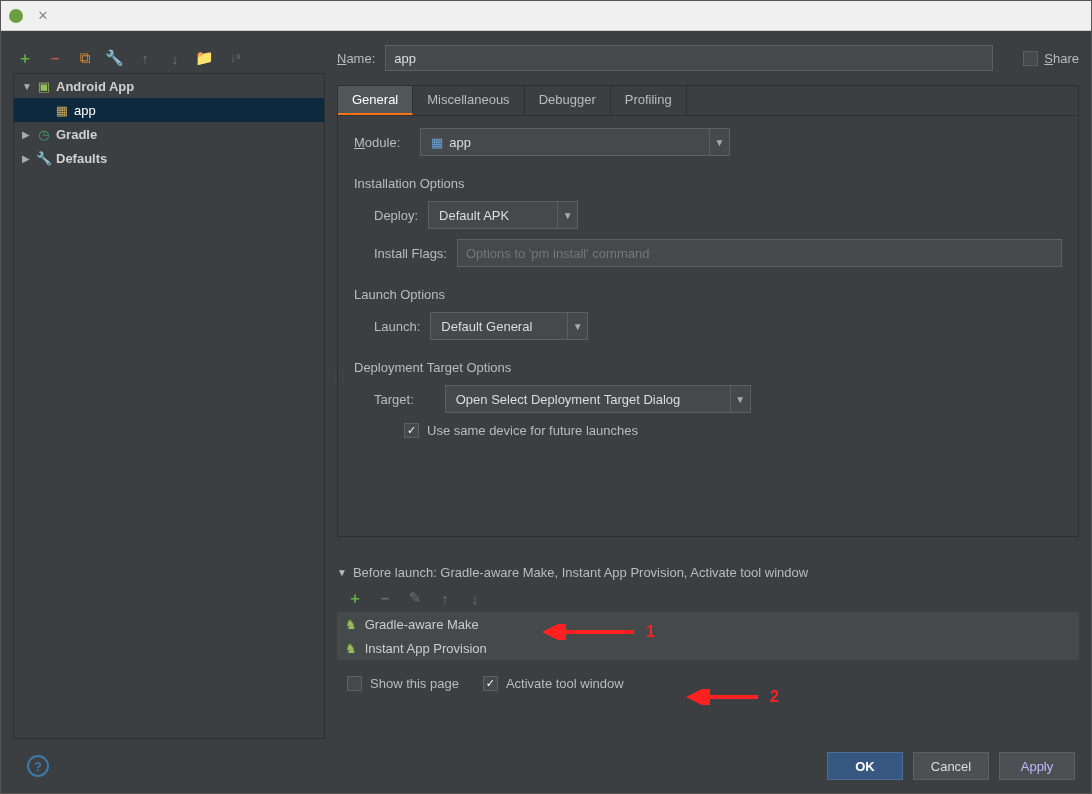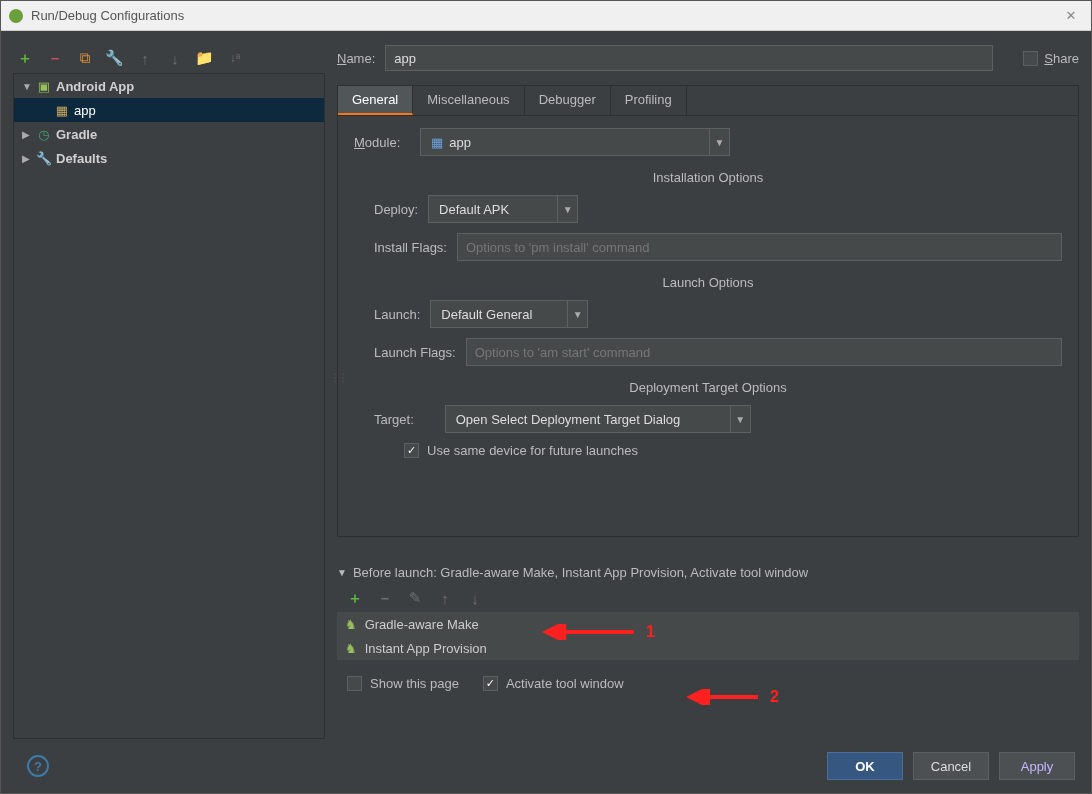--- a/index.html
+++ b/index.html
@@ -49,21 +49,21 @@
 .form-row label { min-width: 90px; color: #bbbbbb; }
 .form-row.indent label { padding-left: 20px; }
 
 .select { display: flex; align-items: center; background: #45494a; border: 1px solid #5e6060; height: 28px; }
 .select .sel-val { padding: 0 10px; color: #ddd; display:flex; align-items:center; gap:6px; }
 .select .sel-btn { width: 20px; height: 100%; border-left: 1px solid #5e6060; display:flex; align-items:center; justify-content:center; color:#aaa; cursor:pointer; font-size:10px; }
 
 .text-input { background: #45494a; border: 1px solid #5e6060; color: #ddd; height: 28px; padding: 8px 8px; flex: 1; }
 .text-input::placeholder { color: #777; }
 
-.section-header { color: #bbbbbb; margin-top: 4px; text-align: center; }
+.section-header { color: #bbbbbb; margin-top: 10px; }
 
 .checkbox-row { display:flex; align-items:center; gap:8px; padding-left: 50px; }
 .fake-check { width:15px; height:15px; border:1px solid #5e6060; background:#45494a; display:flex; align-items:center; justify-content:center; color:#fff; font-size:11px; cursor:pointer; }
 .fake-check.checked::after { content:"✓"; }
 
 
 .before-launch { margin-top: 28px; }
 .bl-header { display: flex; align-items: center; gap: 6px; color: #bbbbbb; cursor: pointer; }
 .bl-toolbar { display: flex; gap: 14px; padding: 10px 4px 6px 10px; }
 .bl-list { background: #45494a; border: none; }
@@ -86,21 +86,20 @@
 
 .resize-handle { position:absolute; left: 330px; top: 372px; color:#555; font-size:10px; letter-spacing:-2px; cursor: col-resize; }
 </style>
 </head>
 <body>
 
 <div class="window">
 
   <div class="titlebar">
     <div class="icon-app"></div>
-    <div class="title">Run/Debug Configurations</div>
     <div class="close">✕</div>
   </div>
 
   <div class="body">
     <div class="main">
 
       <div class="sidebar">
         <div class="toolbar">
           <span class="tb-icon" style="color:#62b543;font-weight:bold;">＋</span>
           <span class="tb-icon" style="color:#c75450;font-weight:bold;">－</span>
@@ -186,24 +185,20 @@
 
             <div class="form-row indent">
               <label style="min-width:56px;">Launch:</label>
               <div class="select" style="width:158px;">
                 <div class="sel-val">Default General</div>
                 <div style="flex:1"></div>
                 <div class="sel-btn">▼</div>
               </div>
             </div>
 
-            <div class="form-row indent">
-              <label style="min-width:90px;">Launch Flags:</label>
-              <input class="text-input" placeholder="Options to 'am start' command" style="">
-            </div>
 
             <div class="section-header">Deployment Target Options</div>
 
             <div class="form-row indent">
               <label style="min-width:50px;">Target:</label>
               <div class="select" style="width:306px;margin-left:21px;">
                 <div class="sel-val">Open Select Deployment Target Dialog</div>
                 <div style="flex:1"></div>
                 <div class="sel-btn">▼</div>
               </div>

